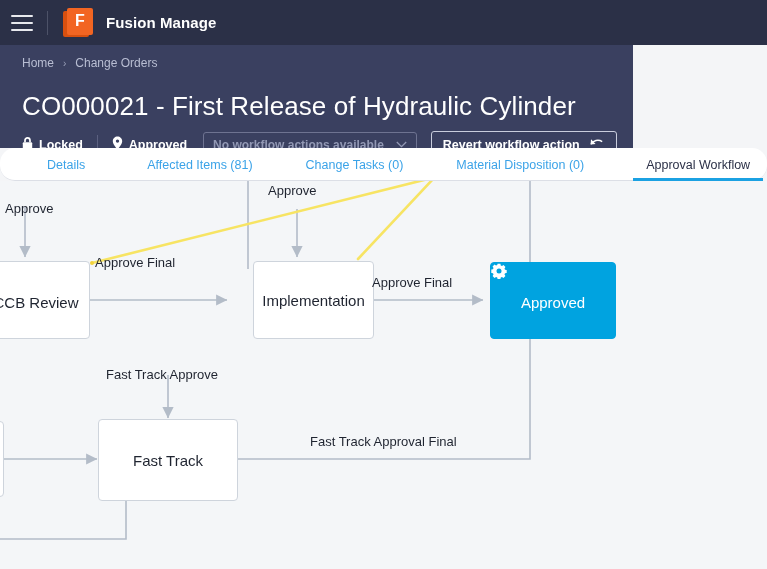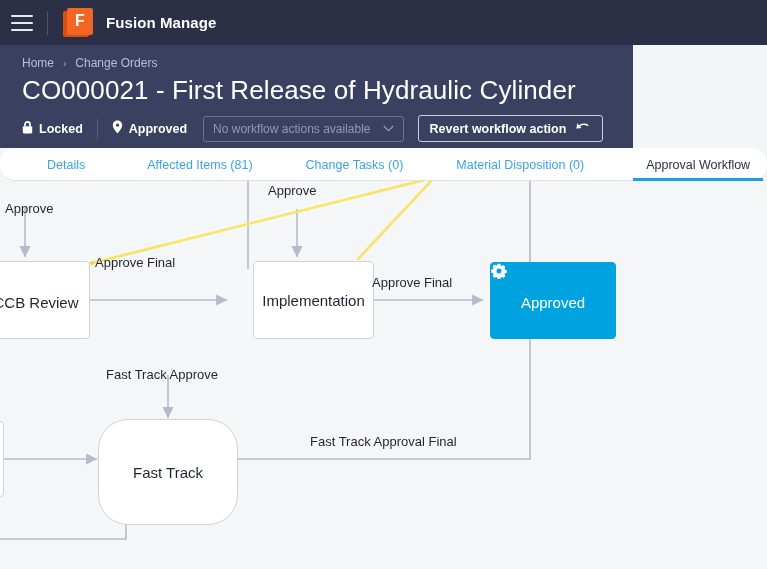--- a/index.html
+++ b/index.html
@@ -49,32 +49,32 @@
   
   .pagehead {
     position: absolute; left: 0; top: 45px; width: 633px; height: 103px;
     background: #3a4060;
     padding: 11px 0 0 22px;
   }
   .crumbs { display: flex; align-items: center; font-size: 12px; color: #b9bed3; }
   .crumbs .crumb { cursor: pointer; }
   .crumbs .sep { margin: 0 9px; color: #9aa0b9; font-size: 10px; }
   .title {
-    margin-top: 5px; color: #ffffff; font-size: 26px; font-weight: normal;
+    margin-top: 21px; color: #ffffff; font-size: 26px; font-weight: normal;
     letter-spacing: .1px; white-space: nowrap;
   }
   .actions { margin-top: 9px; display: flex; align-items: center; }
   .stat { display: flex; align-items: center; color: #ffffff; font-size: 12.5px; font-weight: bold; }
   .stat svg { margin-right: 6px; }
   .vdiv { width: 1px; height: 20px; background: #5b6080; margin: 0 14px; }
   .ddl {
     margin-left: 16px; height: 26px; min-width: 198px;
     border: 1px solid #6e7391; border-radius: 3px;
     display: flex; align-items: center; justify-content: space-between;
-    padding: 0 9px; color: #9298b4; font-size: 12px; cursor: default;
+    padding: 0 9px; color: #9298b4; font-size: 12px; cursor: default; font-weight: bold;
   }
   .ddl .chev { margin-left: 12px; font-size: 9px; }
   .btn {
     margin-left: 14px; height: 27px;
     border: 1px solid #c9cddd; border-radius: 3px;
     display: flex; align-items: center; padding: 0 11px;
     color: #ffffff; font-size: 12.5px; font-weight: bold; cursor: pointer;
   }
   .btn .undo { margin-left: 10px; font-size: 13px; }
 
@@ -253,21 +253,21 @@
     <div class="node blue" style="left:490px; top:81px; width:126px; height:77px;">
       <span class="gear">
         <svg width="16" height="16" viewBox="0 0 16 16">
           <path d="M6.6,0.8h2.8l0.35,1.7 1.25,0.52 1.45-0.95 1.98,1.98-0.95,1.45 0.52,1.25 1.7,0.35v2.8l-1.7,0.35-0.52,1.25 0.95,1.45-1.98,1.98-1.45-0.95-1.25,0.52-0.35,1.7H6.6l-0.35-1.7-1.25-0.52-1.45,0.95-1.98-1.98 0.95-1.45-0.52-1.25-1.7-0.35V6.6l1.7-0.35 0.52-1.25-0.95-1.45 1.98-1.98 1.45,0.95 1.25-0.52z" fill="#ffffff"></path>
           <circle cx="8" cy="8" r="2.5" fill="#00a3e0"></circle>
         </svg>
       </span>
       <span>Approved</span>
     </div>
 
-    <div class="node" style="left:98px; top:238px; width:140px; height:106px;border-radius:30px;">
+    <div class="node" style="left:98px; top:238px; width:140px; height:82px;">
       <span>Fast Track</span>
     </div>
 
     <div class="elabel" style="left:5px;  top:20px;">Approve</div>
     <div class="elabel" style="left:268px; top:2px;">Approve</div>
     <div class="elabel" style="left:95px; top:74px;">Approve Final</div>
     <div class="elabel" style="left:372px; top:94px;">Approve Final</div>
     <div class="elabel" style="left:106px; top:186px;">Fast Track Approve</div>
     <div class="elabel" style="left:310px; top:253px;">Fast Track Approval Final</div>
 

